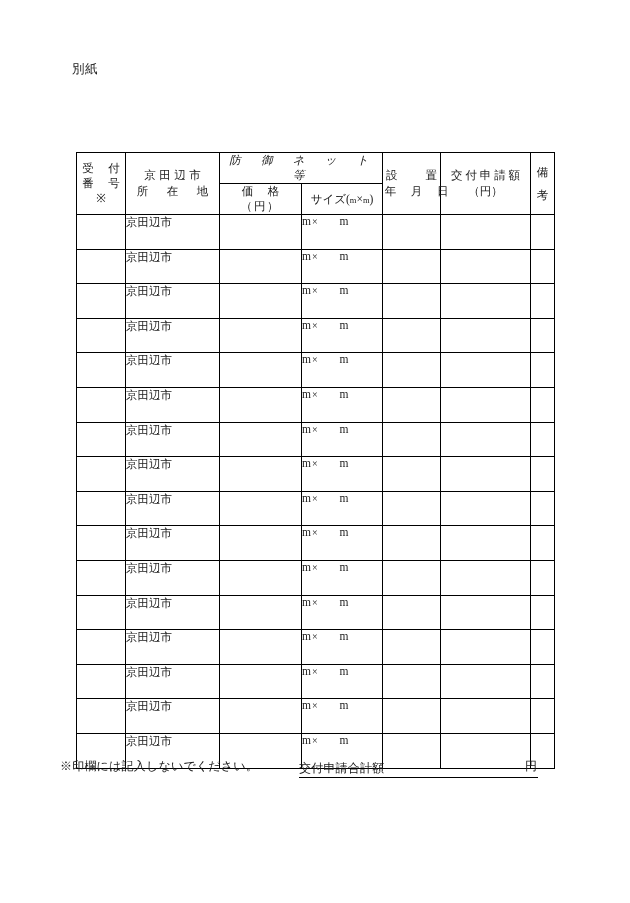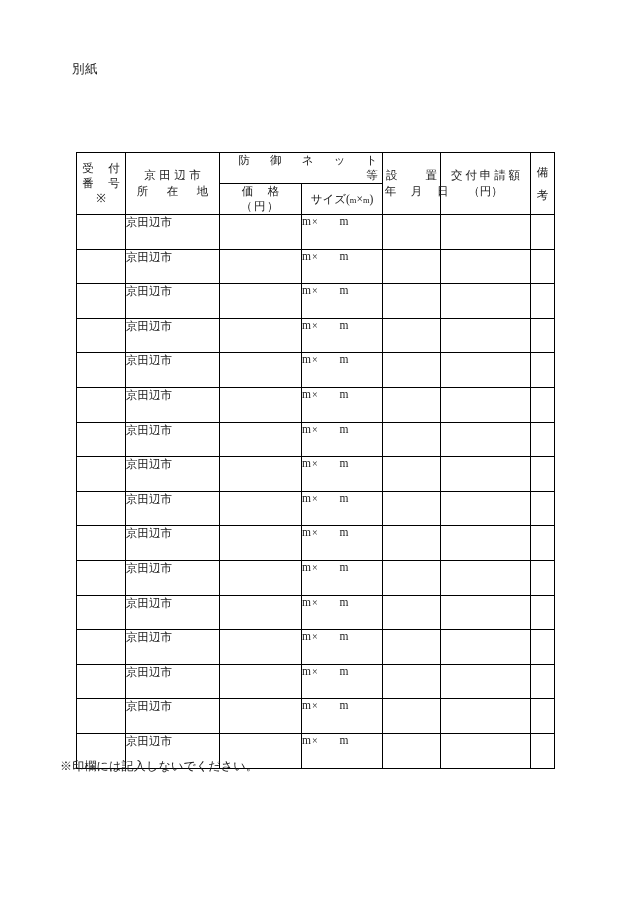--- a/index.html
+++ b/index.html
@@ -80,24 +80,25 @@
   }
   .hdr-receipt { height: 51px; margin-left: 20px; }
   .hdr-line {
     display: block;
     white-space: nowrap;
   }
   .sp-mid   { letter-spacing: 0.30em; padding-left: 0.30em; }
   .sp-small { letter-spacing: 0.14em; padding-left: 0.14em; }
 
   .hdr-group {
-    text-align: right;
+    text-align: center;
     height: 25px;
     letter-spacing: 0.38em;
     padding-left: 0.38em;
+    font-style: italic;
   }
   .hdr-sub {
     text-align: center;
     height: 25px;
   }
 
   .unit-small {
     font-size: 8.5px;
     letter-spacing: 0;
   }
@@ -364,15 +365,19 @@
           <td class="cell-size"><span>m</span><span class="sz-x">×</span><span>m</span></td>
           <td class="cell-blank"></td>
           <td class="cell-blank"></td>
           <td class="cell-blank"></td>
         </tr>
       </tbody>
   </table>
 
   <div class="footer">
     <div class="footer-note">※印欄には記入しないでください。</div>
+    <div class="footer-total">
+      <span class="footer-total-label">交付申請合計額</span><span class="footer-total-value"></span>
+      <span class="footer-total-unit">円</span>
+    </div>
   </div>
 
 </div>
 
 </body></html>

